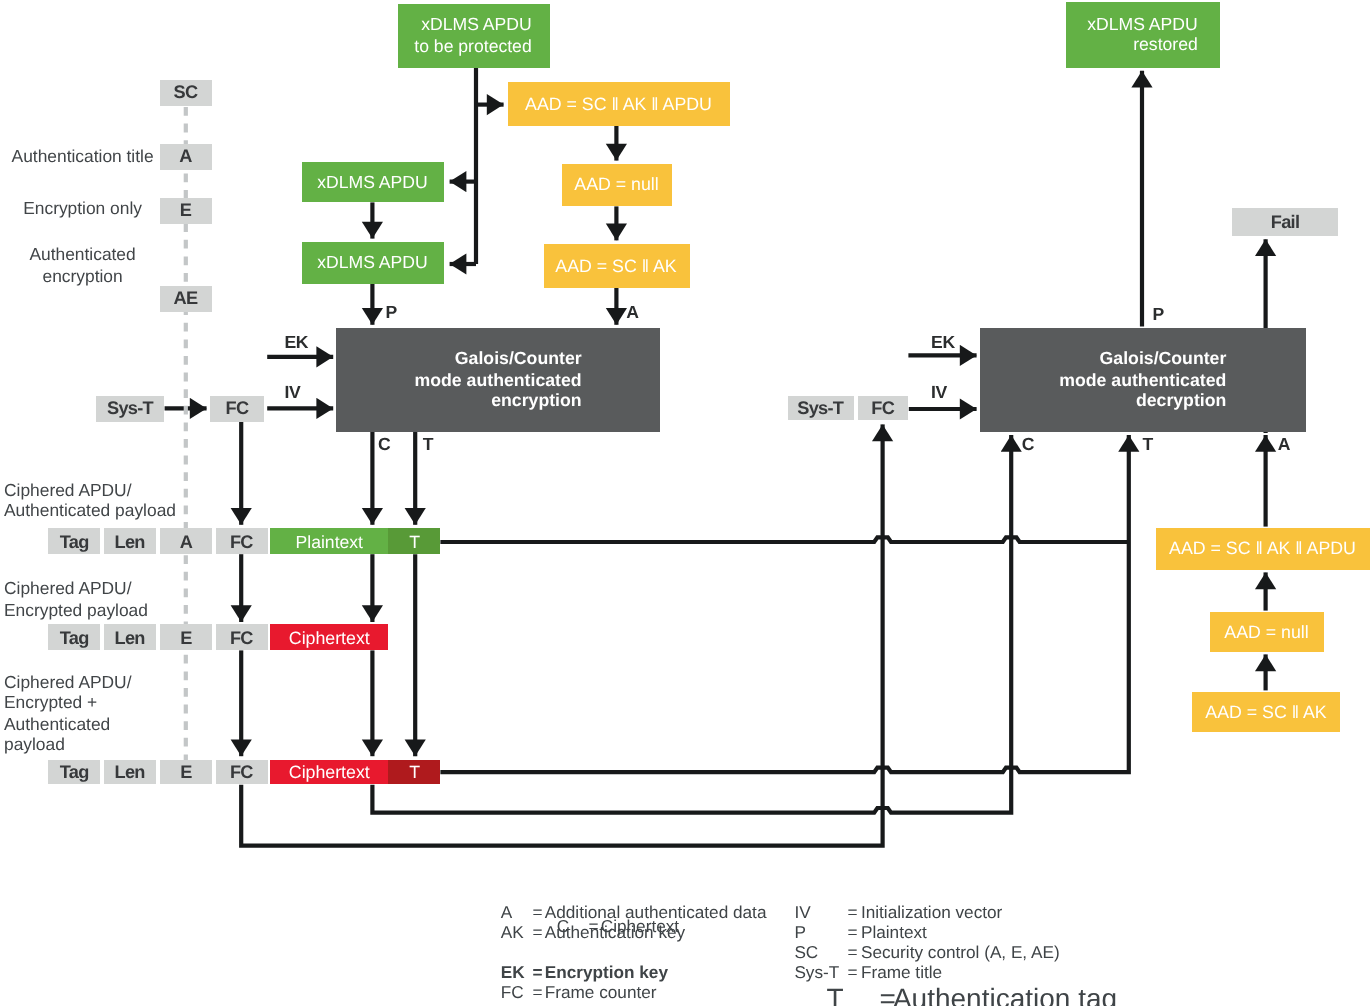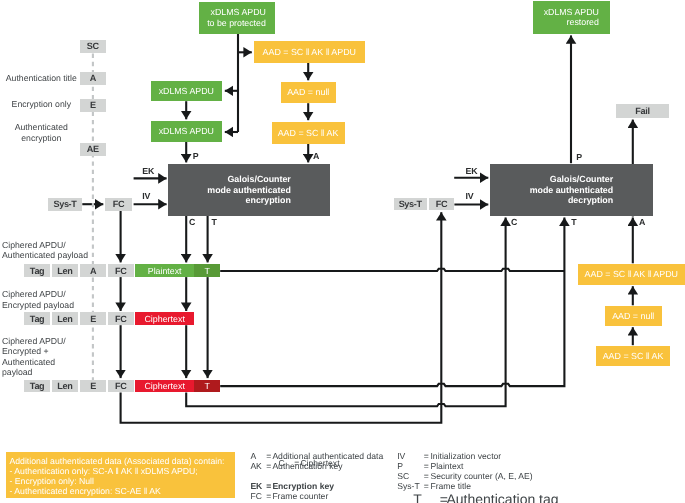--- a/index.html
+++ b/index.html
@@ -155,35 +155,29 @@
 Authenticated
 payload</div>
       <div class="box lbox" style="left: 23.8px; top: 379.5px; width: 26.6px; height: 12.9px;">Tag</div>
       <div class="box lbox" style="left: 51.8px; top: 379.5px; width: 26px; height: 12.9px;">Len</div>
       <div class="box lbox" style="left: 79.8px; top: 379.5px; width: 26.4px; height: 12.9px;">E</div>
       <div class="box lbox" style="left: 107.6px; top: 379.5px; width: 26.2px; height: 12.9px;">FC</div>
       <div class="box rbox" style="left: 135.1px; top: 379.5px; width: 59.1px; height: 12.9px;">Ciphertext</div>
       <div class="box rdark" style="left: 194.2px; top: 379.5px; width: 26.2px; height: 12.9px;">T</div>
     </div>
 
-<div class="note" style="left:6.4px;top:451.7px;width:228.3px;height:46.8px;padding:4.1px 0 0 3.1px;">
-  <span>Additional authenticated data (Associated data) contain:</span>
-  <span>- Authentication only: SC-A ‖ AK ‖ xDLMS APDU;</span>
-  <span>- Encryption only: Null</span>
-  <span>- Authenticated encryption: SC-AE ‖ AK</span>
-</div>
 
 <div id="legend1" style="position:absolute;left:250.4px;top:450.5px;">
       <div class="lgrow" style="top: 0px; left: 0px; font-size: 8.6px; color: rgb(63, 68, 71);"><span style="display: inline-block; width: 15.8px;">A</span><span style="display: inline-block; width: 6.2px;">=</span><span>Additional authenticated data</span></div>
       <div class="lgrow" style="top: 10.06px; left: 0px; font-size: 8.6px; color: rgb(63, 68, 71);"><span style="display: inline-block; width: 15.8px;">AK</span><span style="display: inline-block; width: 6.2px;">=</span><span>Authentication key</span></div>
       <div class="lgrow" style="top: 7px; left: 0px; font-size: 8.6px; color: rgb(63, 68, 71); margin-left: 28px;"><span style="display: inline-block; width: 15.8px;">C</span><span style="display: inline-block; width: 6.2px;">=</span><span>Ciphertext</span></div>
       <div class="lgrow" style="top: 30.18px; left: 0px; font-size: 8.6px; color: rgb(63, 68, 71); font-weight: bold;"><span style="display: inline-block; width: 15.8px;">EK</span><span style="display: inline-block; width: 6.2px;">=</span><span>Encryption key</span></div>
       <div class="lgrow" style="top: 40.24px; left: 0px; font-size: 8.6px; color: rgb(63, 68, 71);"><span style="display: inline-block; width: 15.8px;">FC</span><span style="display: inline-block; width: 6.2px;">=</span><span>Frame counter</span></div>
     </div>
 <div id="legend2" style="position:absolute;left:397.2px;top:450.5px;">
       <div class="lgrow" style="top: 0px; left: 0px; font-size: 8.6px; color: rgb(63, 68, 71);"><span style="display: inline-block; width: 26.6px;">IV</span><span style="display: inline-block; width: 6.7px;">=</span><span>Initialization vector</span></div>
       <div class="lgrow" style="top: 10.06px; left: 0px; font-size: 8.6px; color: rgb(63, 68, 71);"><span style="display: inline-block; width: 26.6px;">P</span><span style="display: inline-block; width: 6.7px;">=</span><span>Plaintext</span></div>
-      <div class="lgrow" style="top: 20.12px; left: 0px; font-size: 8.6px; color: rgb(63, 68, 71);"><span style="display: inline-block; width: 26.6px;">SC</span><span style="display: inline-block; width: 6.7px;">=</span><span>Security counter (A, E, AE)</span></div>
+      <div class="lgrow" style="top: 20.12px; left: 0px; font-size: 8.6px; color: rgb(63, 68, 71);"><span style="display: inline-block; width: 26.6px;">SC</span><span style="display: inline-block; width: 6.7px;">=</span><span>Security control (A, E, AE)</span></div>
       <div class="lgrow" style="top: 30.18px; left: 0px; font-size: 8.6px; color: rgb(63, 68, 71);"><span style="display: inline-block; width: 26.6px;">Sys-T</span><span style="display: inline-block; width: 6.7px;">=</span><span>Frame title</span></div>
       <div class="lgrow" style="top: 40.24px; left: 16px; font-size: 14px; color: rgb(63, 68, 71);"><span style="display: inline-block; width: 26.6px;">T</span><span style="display: inline-block; width: 6.7px;">=</span><span>Authentication tag</span></div>
     </div>
 
 </div>
 
 </body></html>

